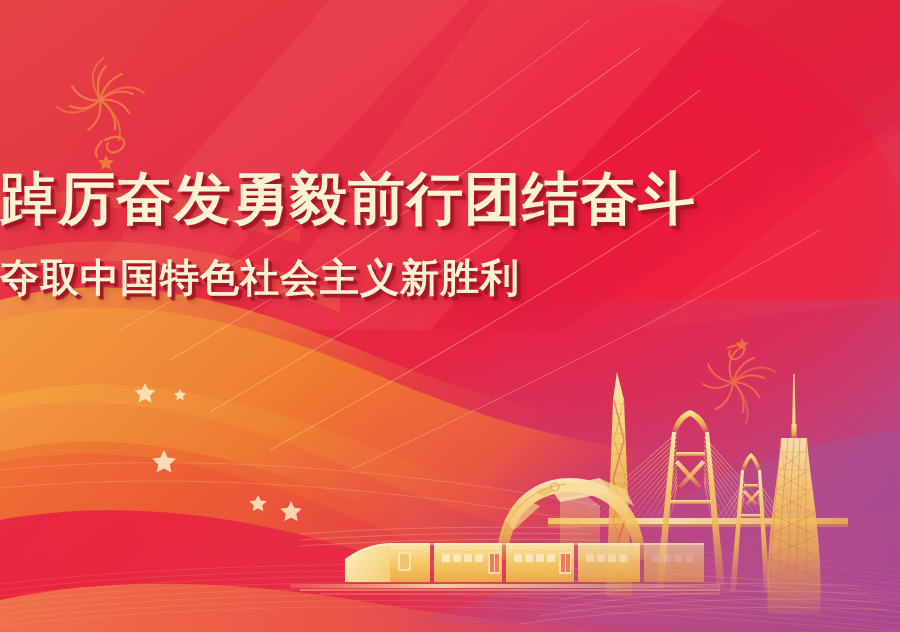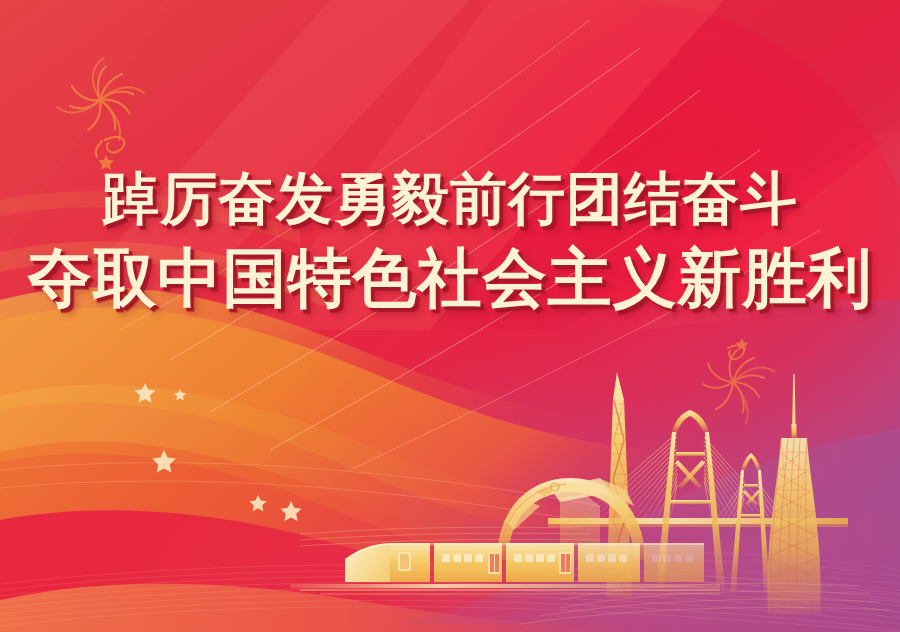--- a/index.html
+++ b/index.html
@@ -12,39 +12,39 @@
     font-family:"Liberation Sans","DejaVu Sans",sans-serif;
     background:#E8303F;
   }
   .layer{position:absolute;inset:0;}
   .layer svg{display:block;width:100%;height:100%;}
 
   
   #headline{
     position:absolute;
     left:0;right:0;top:158px;
-    text-align:center;
+    text-align:left;
     z-index:40;
     pointer-events:none;
   }
   .hl-line{
     display:block;
     color:#FCF2D4;
     font-family:"DejaVu Sans","Liberation Sans",sans-serif;
     font-weight:bold;
     font-size:57px;
     line-height:80px;
     letter-spacing:1px;
     white-space:nowrap;
     text-shadow:
        3px 3px 0 #A81726,
        4px 4px 1px rgba(140,15,30,.55),
        6px 6px 7px rgba(120,10,25,.30);
   }
-  #line2{font-size:64px;}
+  #line2{font-size:39px;}
 </style>
 </head>
 <body>
 
 <div id="poster">
 
   <div class="layer">
     <svg viewBox="0 0 900 632" preserveAspectRatio="none">
       <defs>
         <linearGradient id="bgMain" x1="0" y1="0" x2="1" y2="1">

